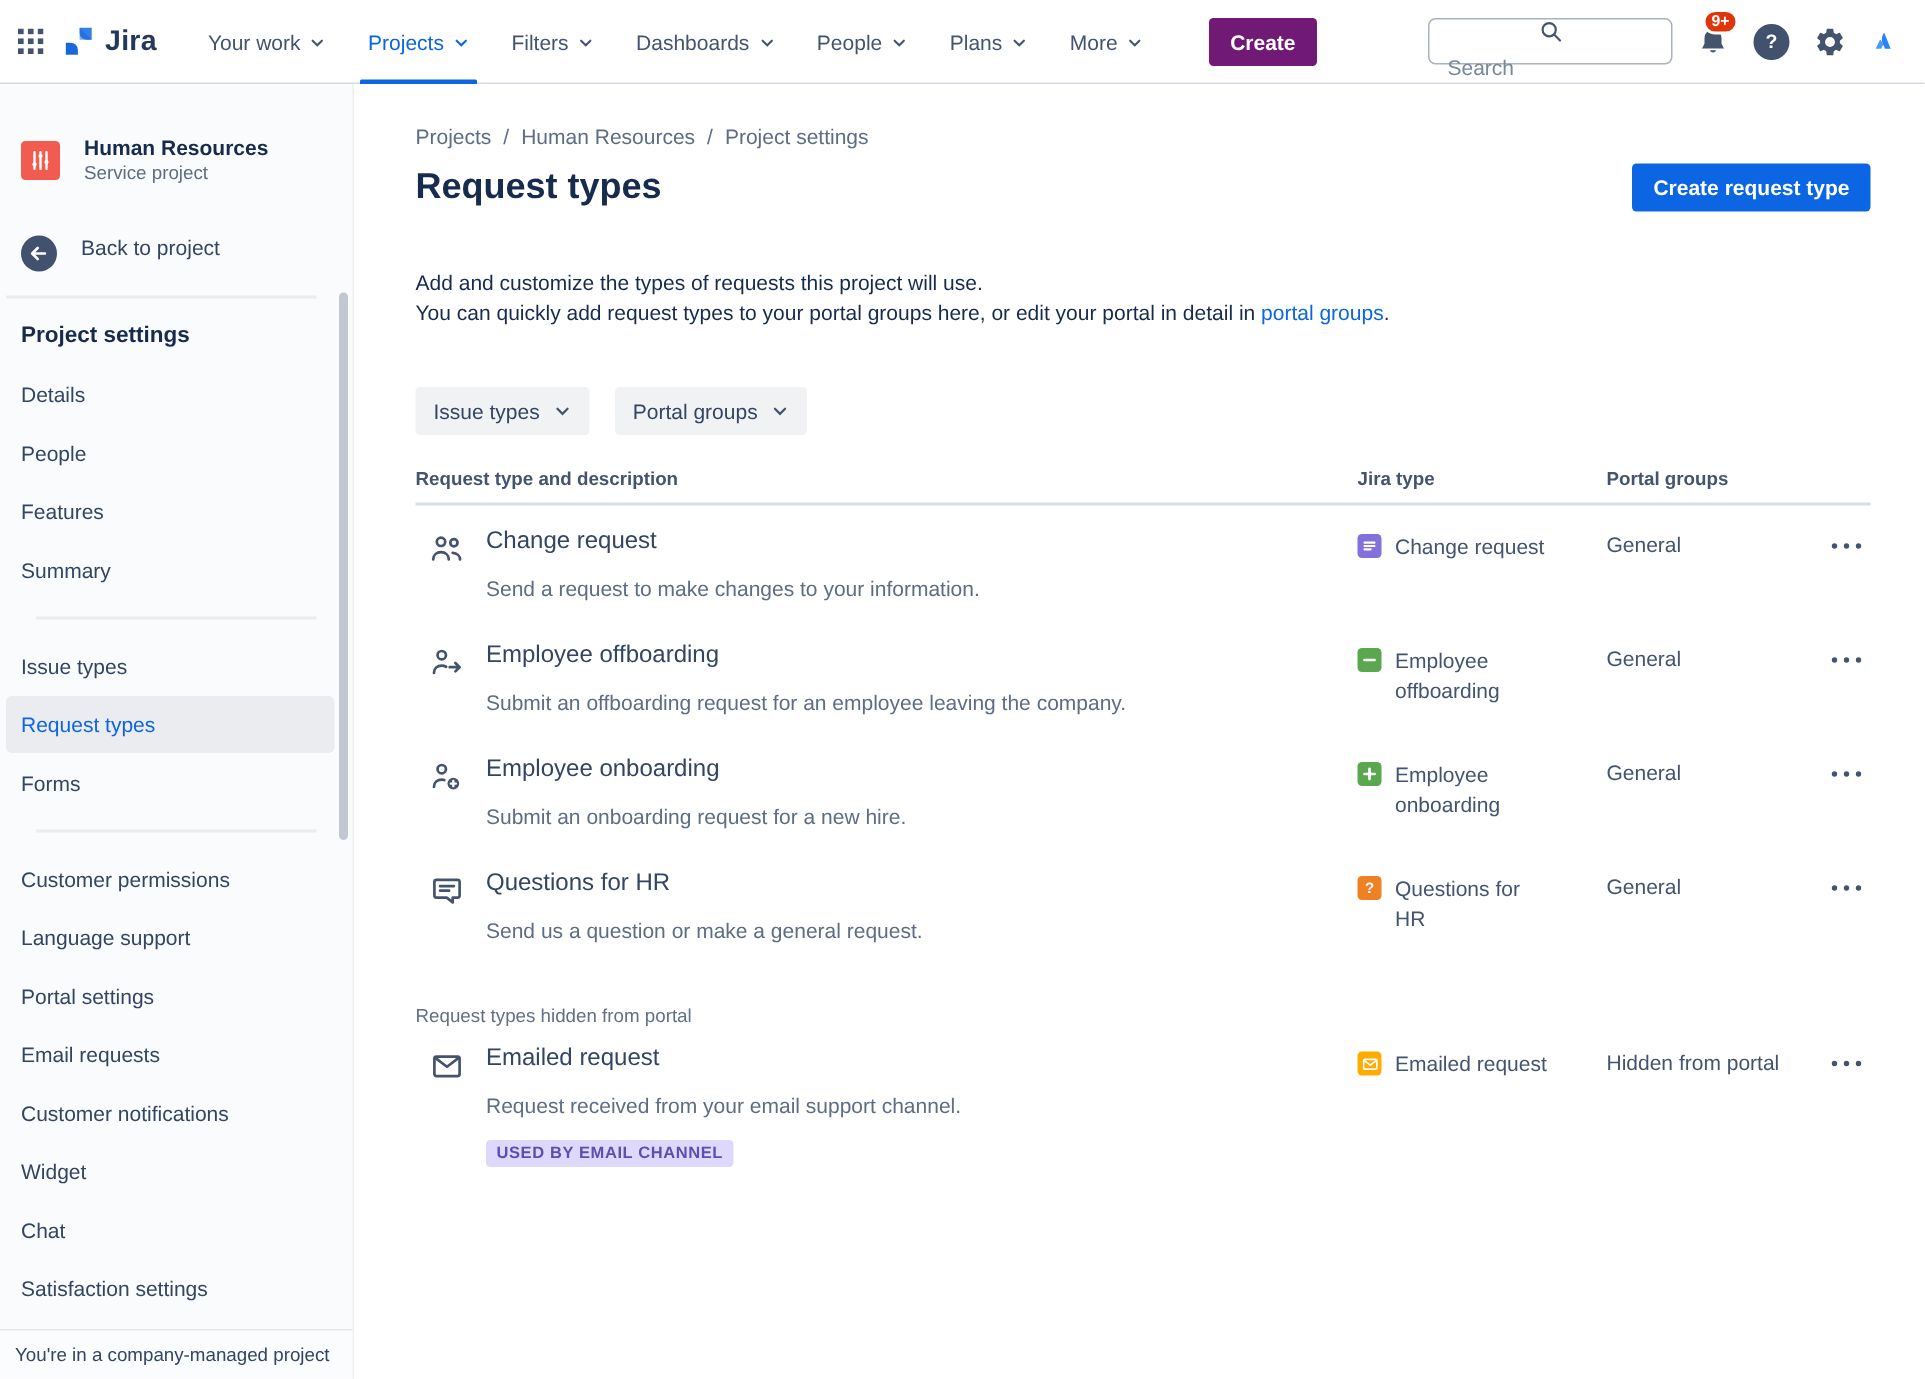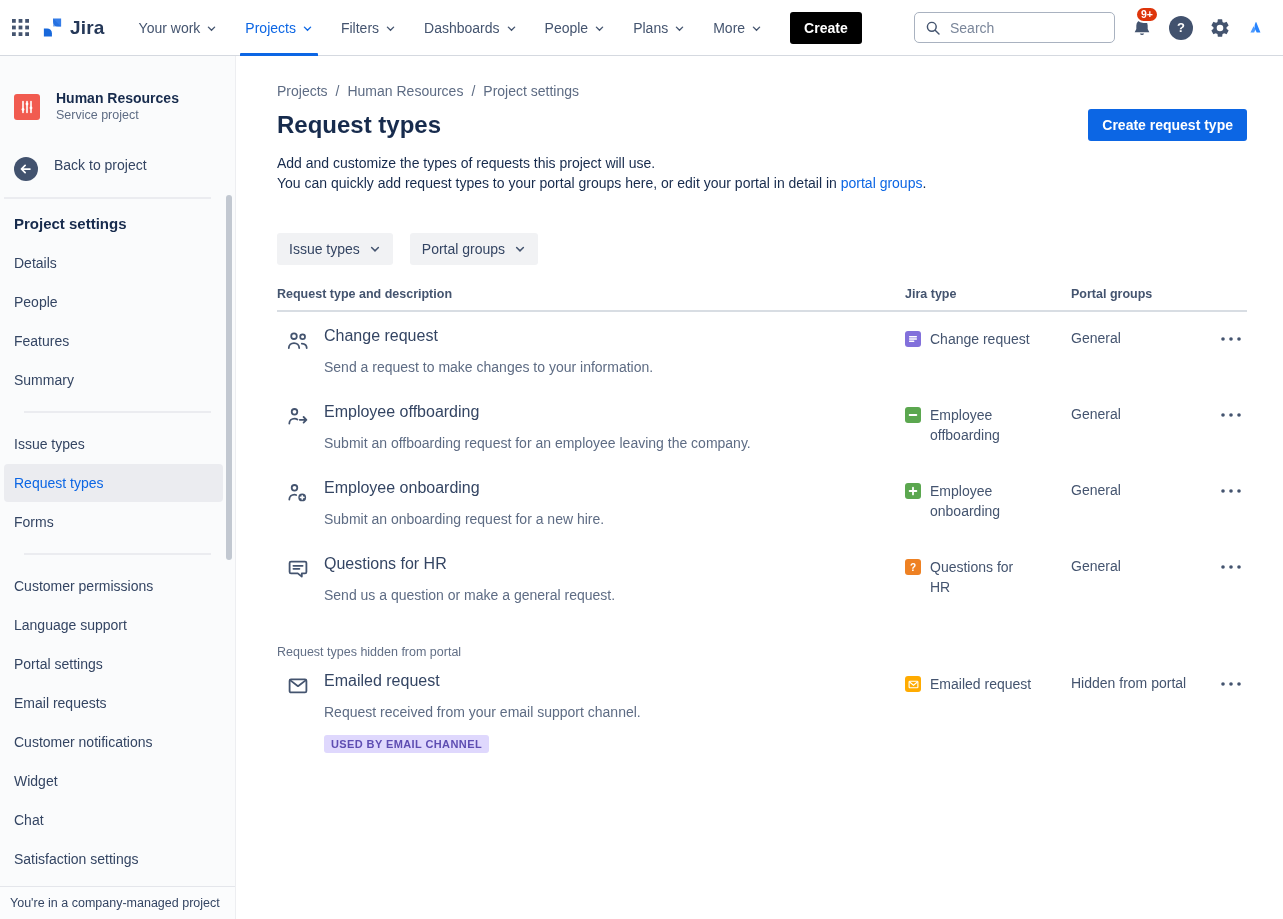--- a/index.html
+++ b/index.html
@@ -27,27 +27,27 @@
   .nav-list { display:flex; align-items:center; height:46px; margin-left:12px; }
   .nav-item {
     display:flex; align-items:center; gap:6px; height:56px; position:relative;
     padding:0 5px; margin:0 9px; font-size:14px; font-weight:500; color:#44546F; cursor:pointer;
     white-space:nowrap;
   }
   .nav-item.active { color:#0C66E4; }
   .nav-item.active::after { content:""; position:absolute; left:0; right:0; bottom:0; height:3px; background:#0C66E4; border-radius:1px 1px 0 0; }
   .nav-item .chev { margin-top:2px; }
   .create-btn {
-    margin-left:14px; height:32px; padding:0 14px; border:none; border-radius:3px;
-    background:#000000; color:#fff; font-size:14px; font-weight:600; cursor:pointer;
+    margin-left:30px; height:32px; padding:0 14px; border:none; border-radius:3px;
+    background:#701a75; color:#fff; font-size:14px; font-weight:600; cursor:pointer;
     font-family:"Liberation Sans", sans-serif;
   }
   .search-wrap {
-    margin-left:auto; width:201px; height:31px; border:1px solid #A9B2C0; border-radius:5px;
-    display:flex; align-items:center; gap:7px; padding:0 10px; background:#fff;
+    margin-left:auto; width:163px; height:31px; border:1px solid #A9B2C0; border-radius:5px;
+    display:flex; align-items:center; gap:7px; padding:0 10px; background:#fff;flex-direction:column;
   }
   .search-wrap input {
     border:none; outline:none; width:100%; font-size:14px; color:#172B4D; background:transparent;
     font-family:"Liberation Sans", sans-serif;
   }
   .search-wrap input::placeholder { color:#7A869A; }
   .nav-right { display:flex; align-items:center; gap:8px; margin-left:12px; }
   .bell-wrap { position:relative; }
   .badge {
     position:absolute; top:-7px; left:8px; min-width:22px; height:17px; padding:0 4px;
@@ -100,21 +100,21 @@
   .main { margin-left:236px; padding:0 36px 0 41px; background:#fff; height:863px; margin-top:56px; }
   .breadcrumb { display:flex; align-items:center; padding-top:27px; font-size:14px; color:#5E6C84; }
   .crumb { color:#5E6C84; cursor:pointer; }
   .crumb-sep { padding:0 8px; color:#5E6C84; }
   .title-row { display:flex; align-items:center; justify-content:space-between; margin-top:10px; }
   .page-title { font-size:24px; font-weight:600; color:#172B4D; }
   .primary-btn {
     height:32px; padding:0 14px; border:none; border-radius:3px; background:#0C66E4;
     color:#fff; font-size:14px; font-weight:600; cursor:pointer; font-family:"Liberation Sans", sans-serif;
   }
-  .desc { margin-top:12px; font-size:14px; line-height:20px; color:#172B4D; }
+  .desc { margin-top:37px; font-size:14px; line-height:20px; color:#172B4D; }
   .desc a { color:#0C66E4; text-decoration:none; cursor:pointer; }
 
   .filter-bar { display:flex; align-items:center; gap:17px; margin-top:40px; }
   .find-wrap {
     width:240px; height:32px; border:1px solid #A9B2C0; border-radius:3px; background:#fff;
     display:flex; align-items:center; padding:0 10px; gap:8px;
   }
   .find-wrap input {
     border:none; outline:none; flex:1; font-size:14px; color:#172B4D;
     font-family:"Liberation Sans", sans-serif; background:transparent;

